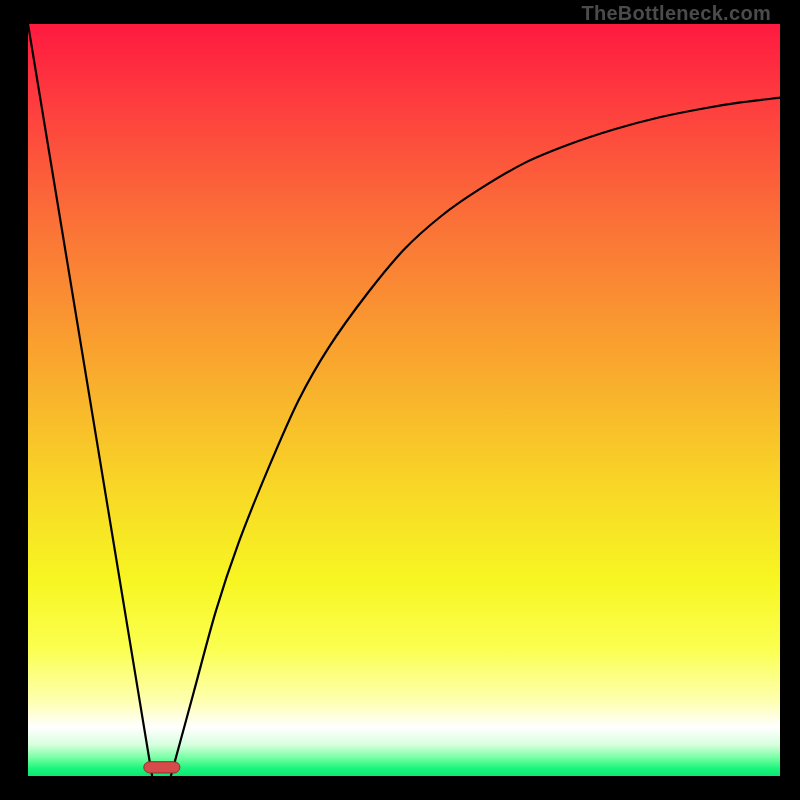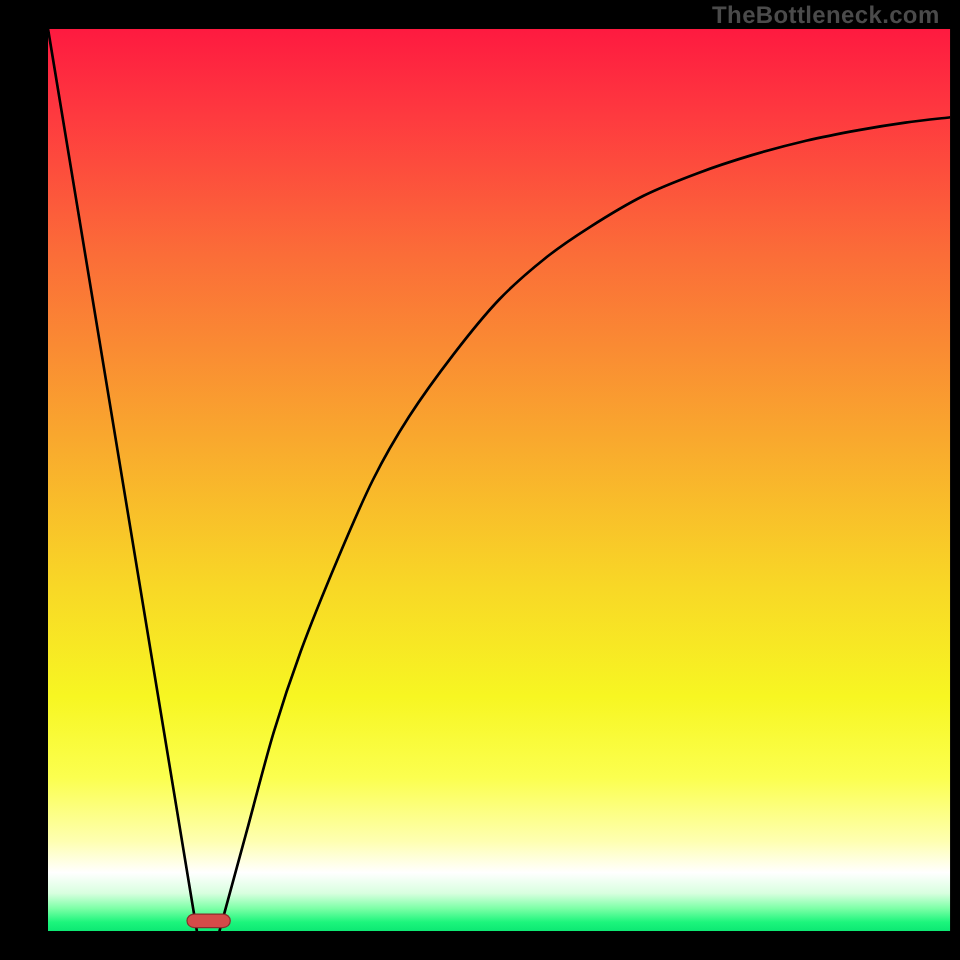--- a/index.html
+++ b/index.html
@@ -6,21 +6,21 @@
     margin: 0;
     padding: 0;
     width: 800px;
     height: 800px;
     overflow: hidden;
     background: #000;
     font-family: Arial, Helvetica, sans-serif;
   }
   .frame {
     position: absolute;
-    left: 16px;
+    left: 4px;
     top: 0;
     width: 777px;
     height: 800px;
     background: #000;
   }
   .plot {
     position: absolute;
     left: 24px;
     top: 24px;
     width: 752px;

